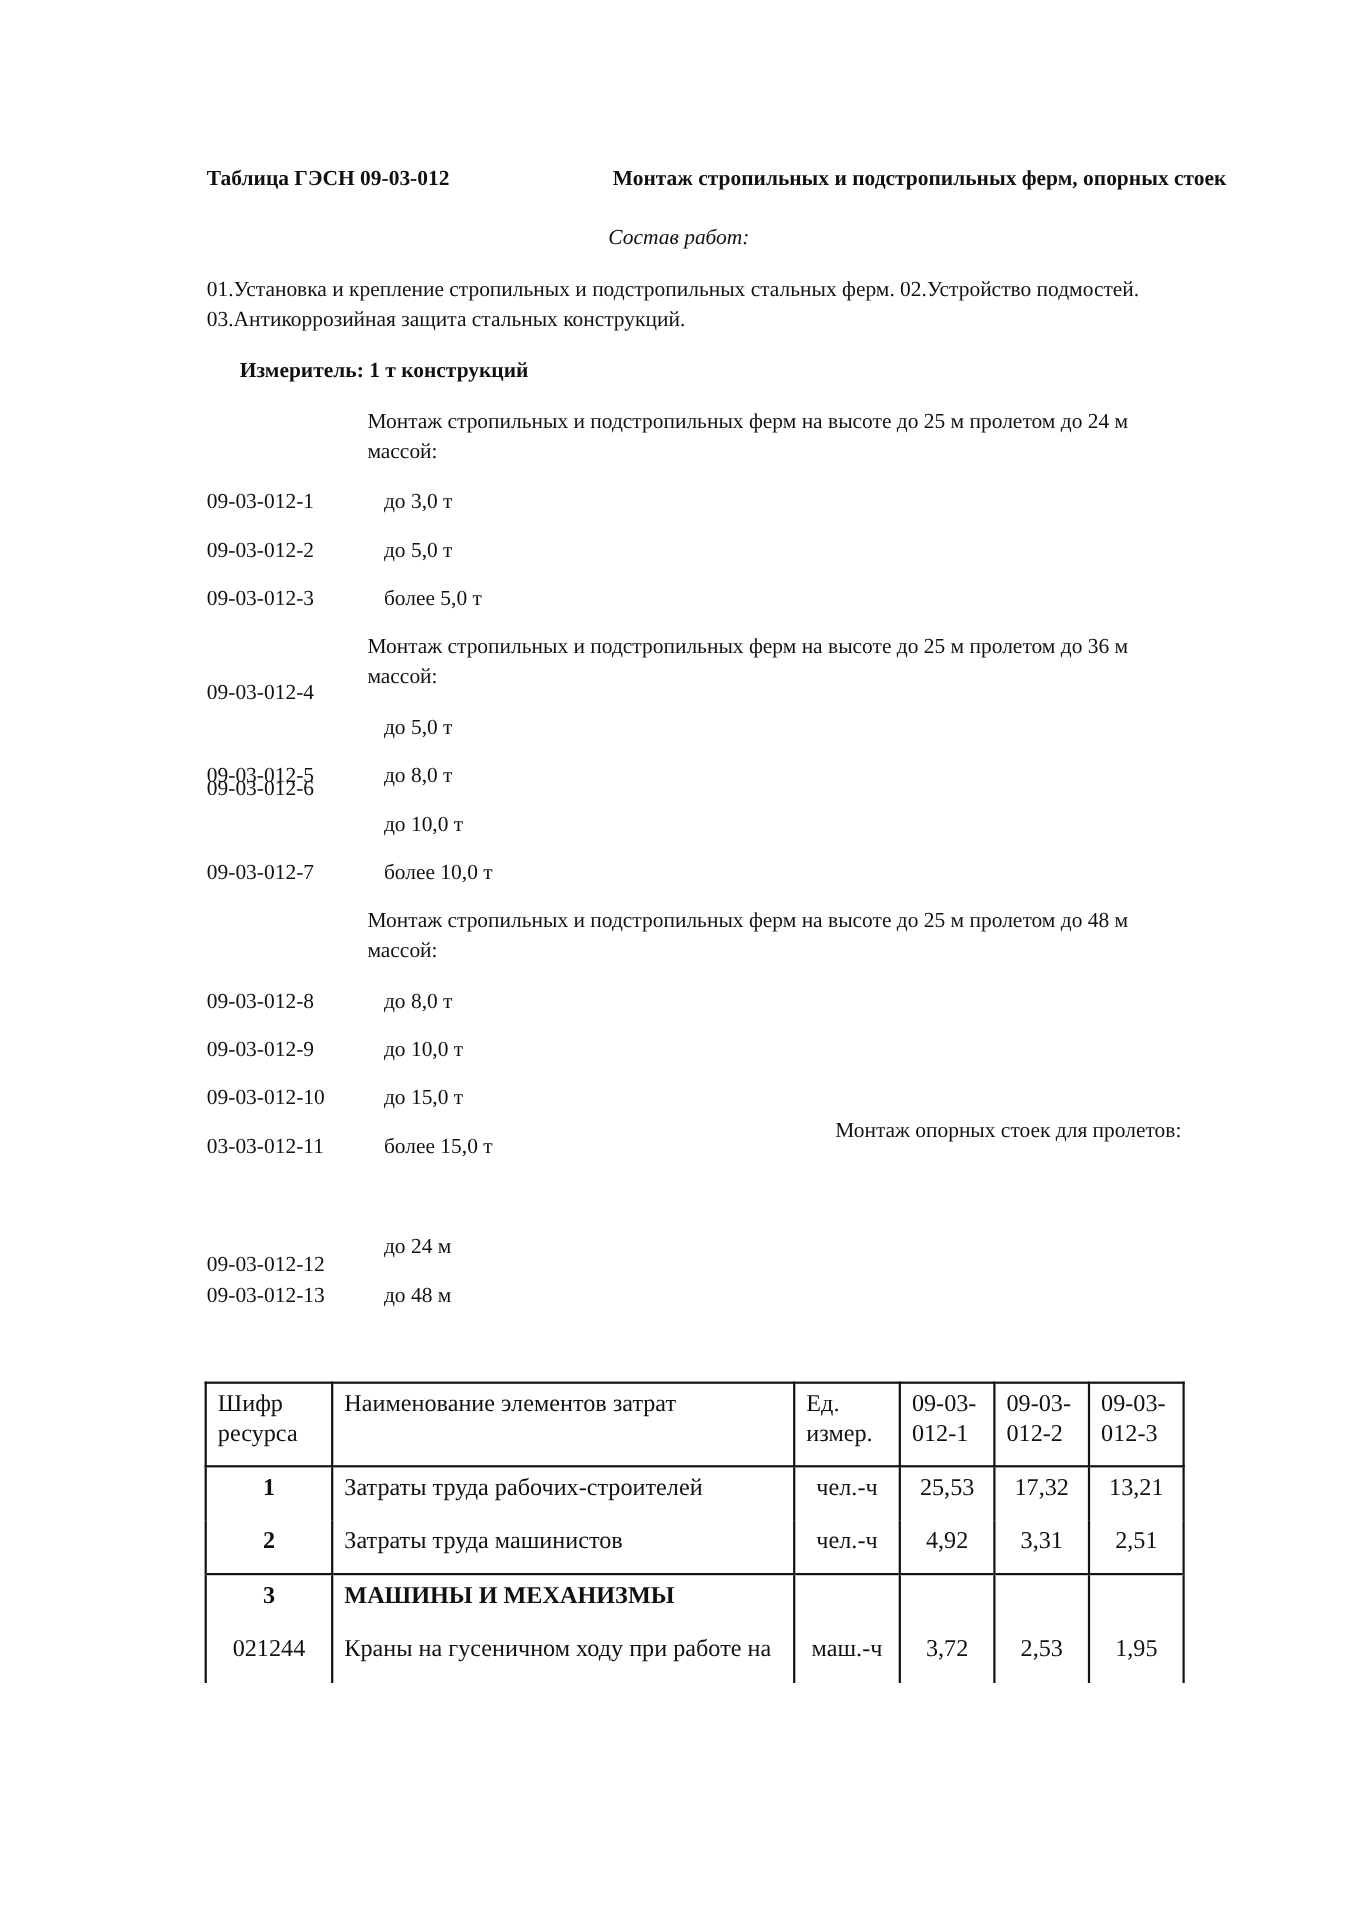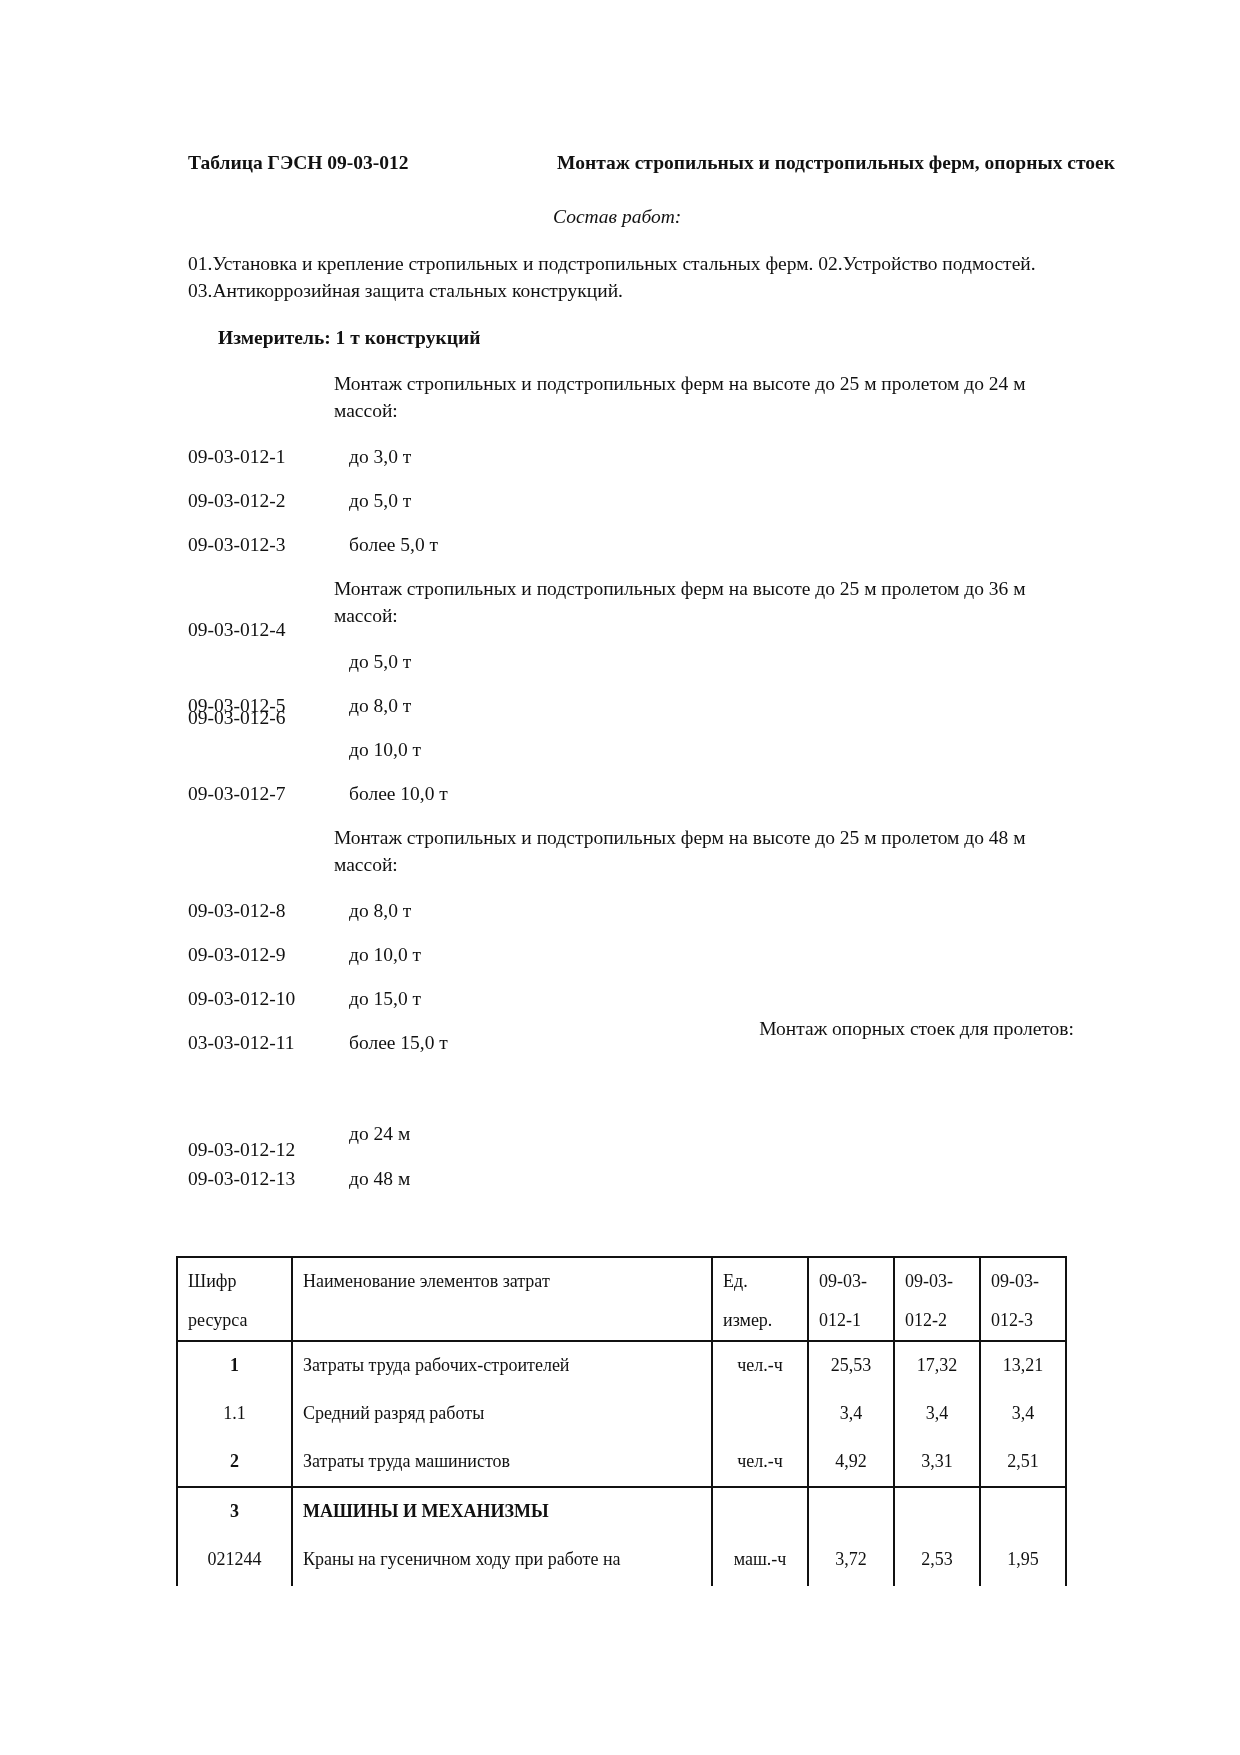--- a/index.html
+++ b/index.html
@@ -27,27 +27,27 @@
     .composition-text { left: 188px; top: 250px; width: 880px; }
     .measure { left: 218px; top: 324px; }
 
     .group-title { left: 334px; width: 740px; }
     .code { left: 188px; }
     .desc { left: 349px; }
 
     
     .cost-table {
       position: absolute;
-      left: 176px;
+      left: 186px;
       top: 1256px;
       width: 889px;
       border-collapse: collapse;
       table-layout: fixed;
-      font-size: 18px;
-      line-height: 39px;
+      font-size: 22px;
+      line-height: 27px;
     }
     .cost-table th, .cost-table td {
       border-left: 2px solid #111;
       border-right: 2px solid #111;
       padding: 0 10px;
       vertical-align: top;
       font-weight: normal;
     }
     .cost-table thead th {
       border-top: 2px solid #111;
@@ -137,28 +137,20 @@
   <tbody>
     <tr class="row first">
       <td class="c b">1</td>
       <td>Затраты труда рабочих-строителей</td>
       <td class="c">чел.-ч</td>
       <td class="c">25,53</td>
       <td class="c">17,32</td>
       <td class="c">13,21</td>
     </tr>
     <tr class="row">
-      <td class="c">1.1</td>
-      <td>Средний разряд работы</td>
-      <td class="c"></td>
-      <td class="c">3,4</td>
-      <td class="c">3,4</td>
-      <td class="c">3,4</td>
-    </tr>
-    <tr class="row">
       <td class="c b">2</td>
       <td>Затраты труда машинистов</td>
       <td class="c">чел.-ч</td>
       <td class="c">4,92</td>
       <td class="c">3,31</td>
       <td class="c">2,51</td>
     </tr>
     <tr class="row sep">
       <td class="c b">3</td>
       <td class="b">МАШИНЫ И МЕХАНИЗМЫ</td>

